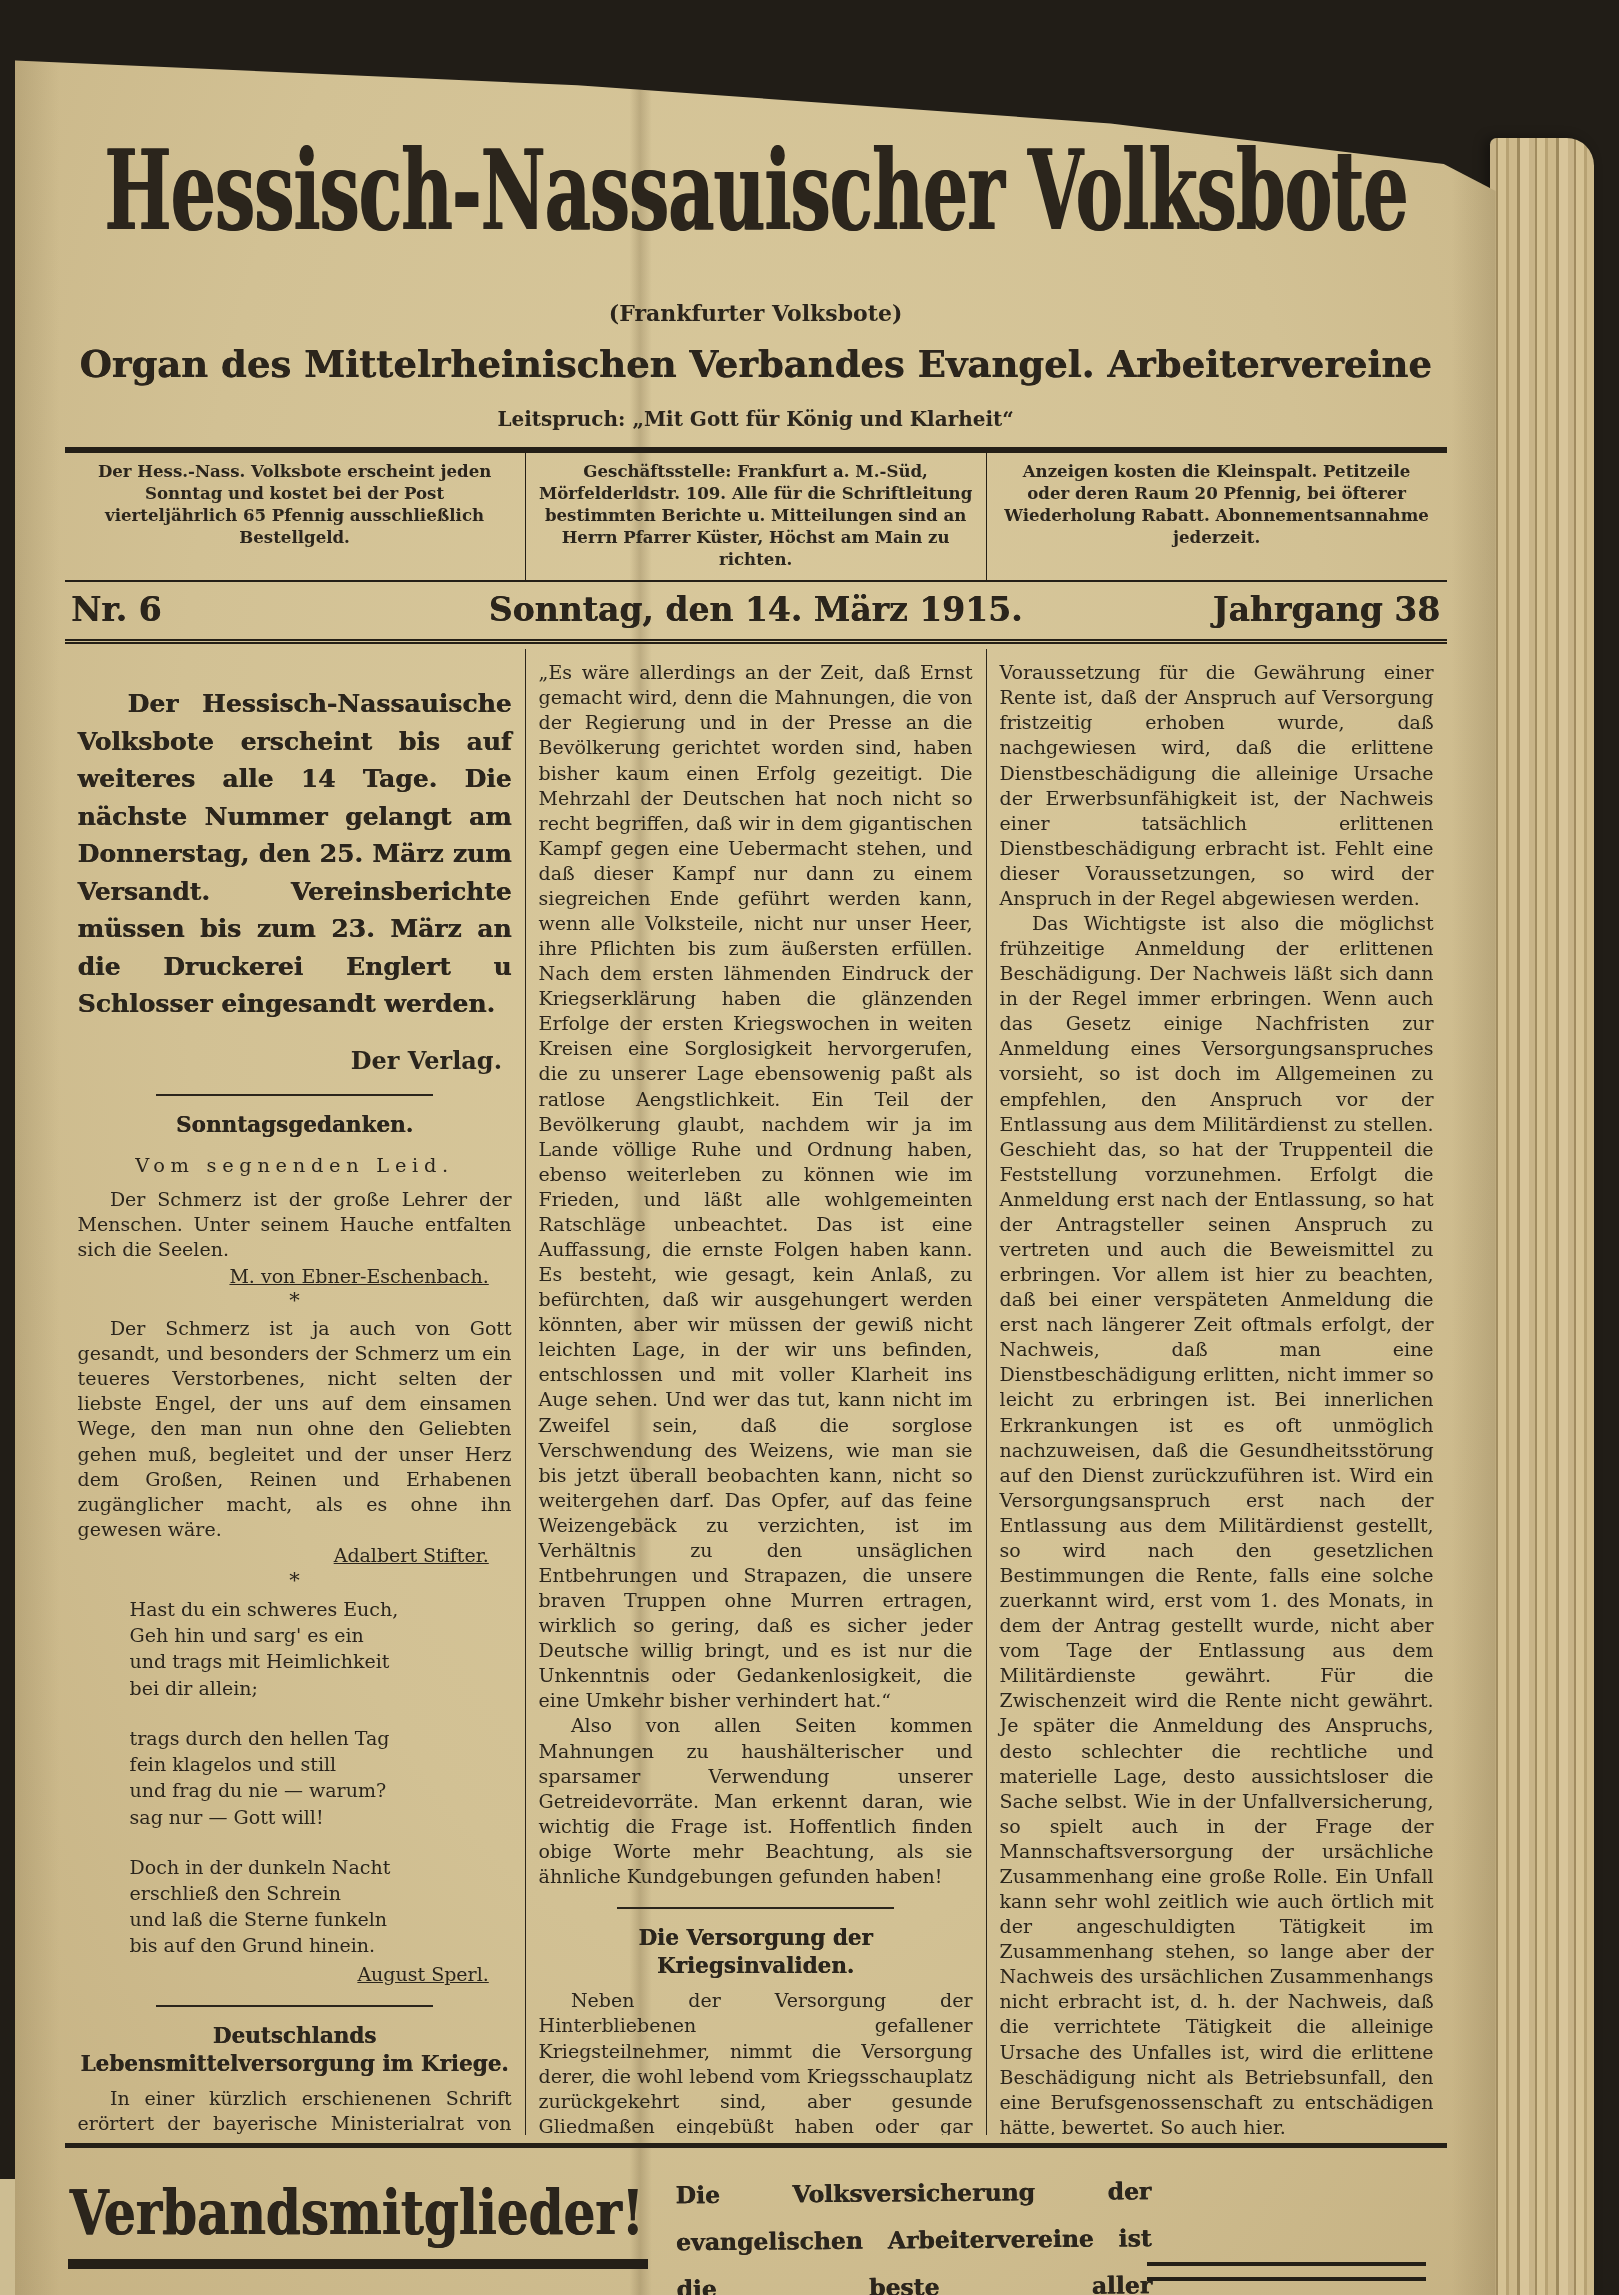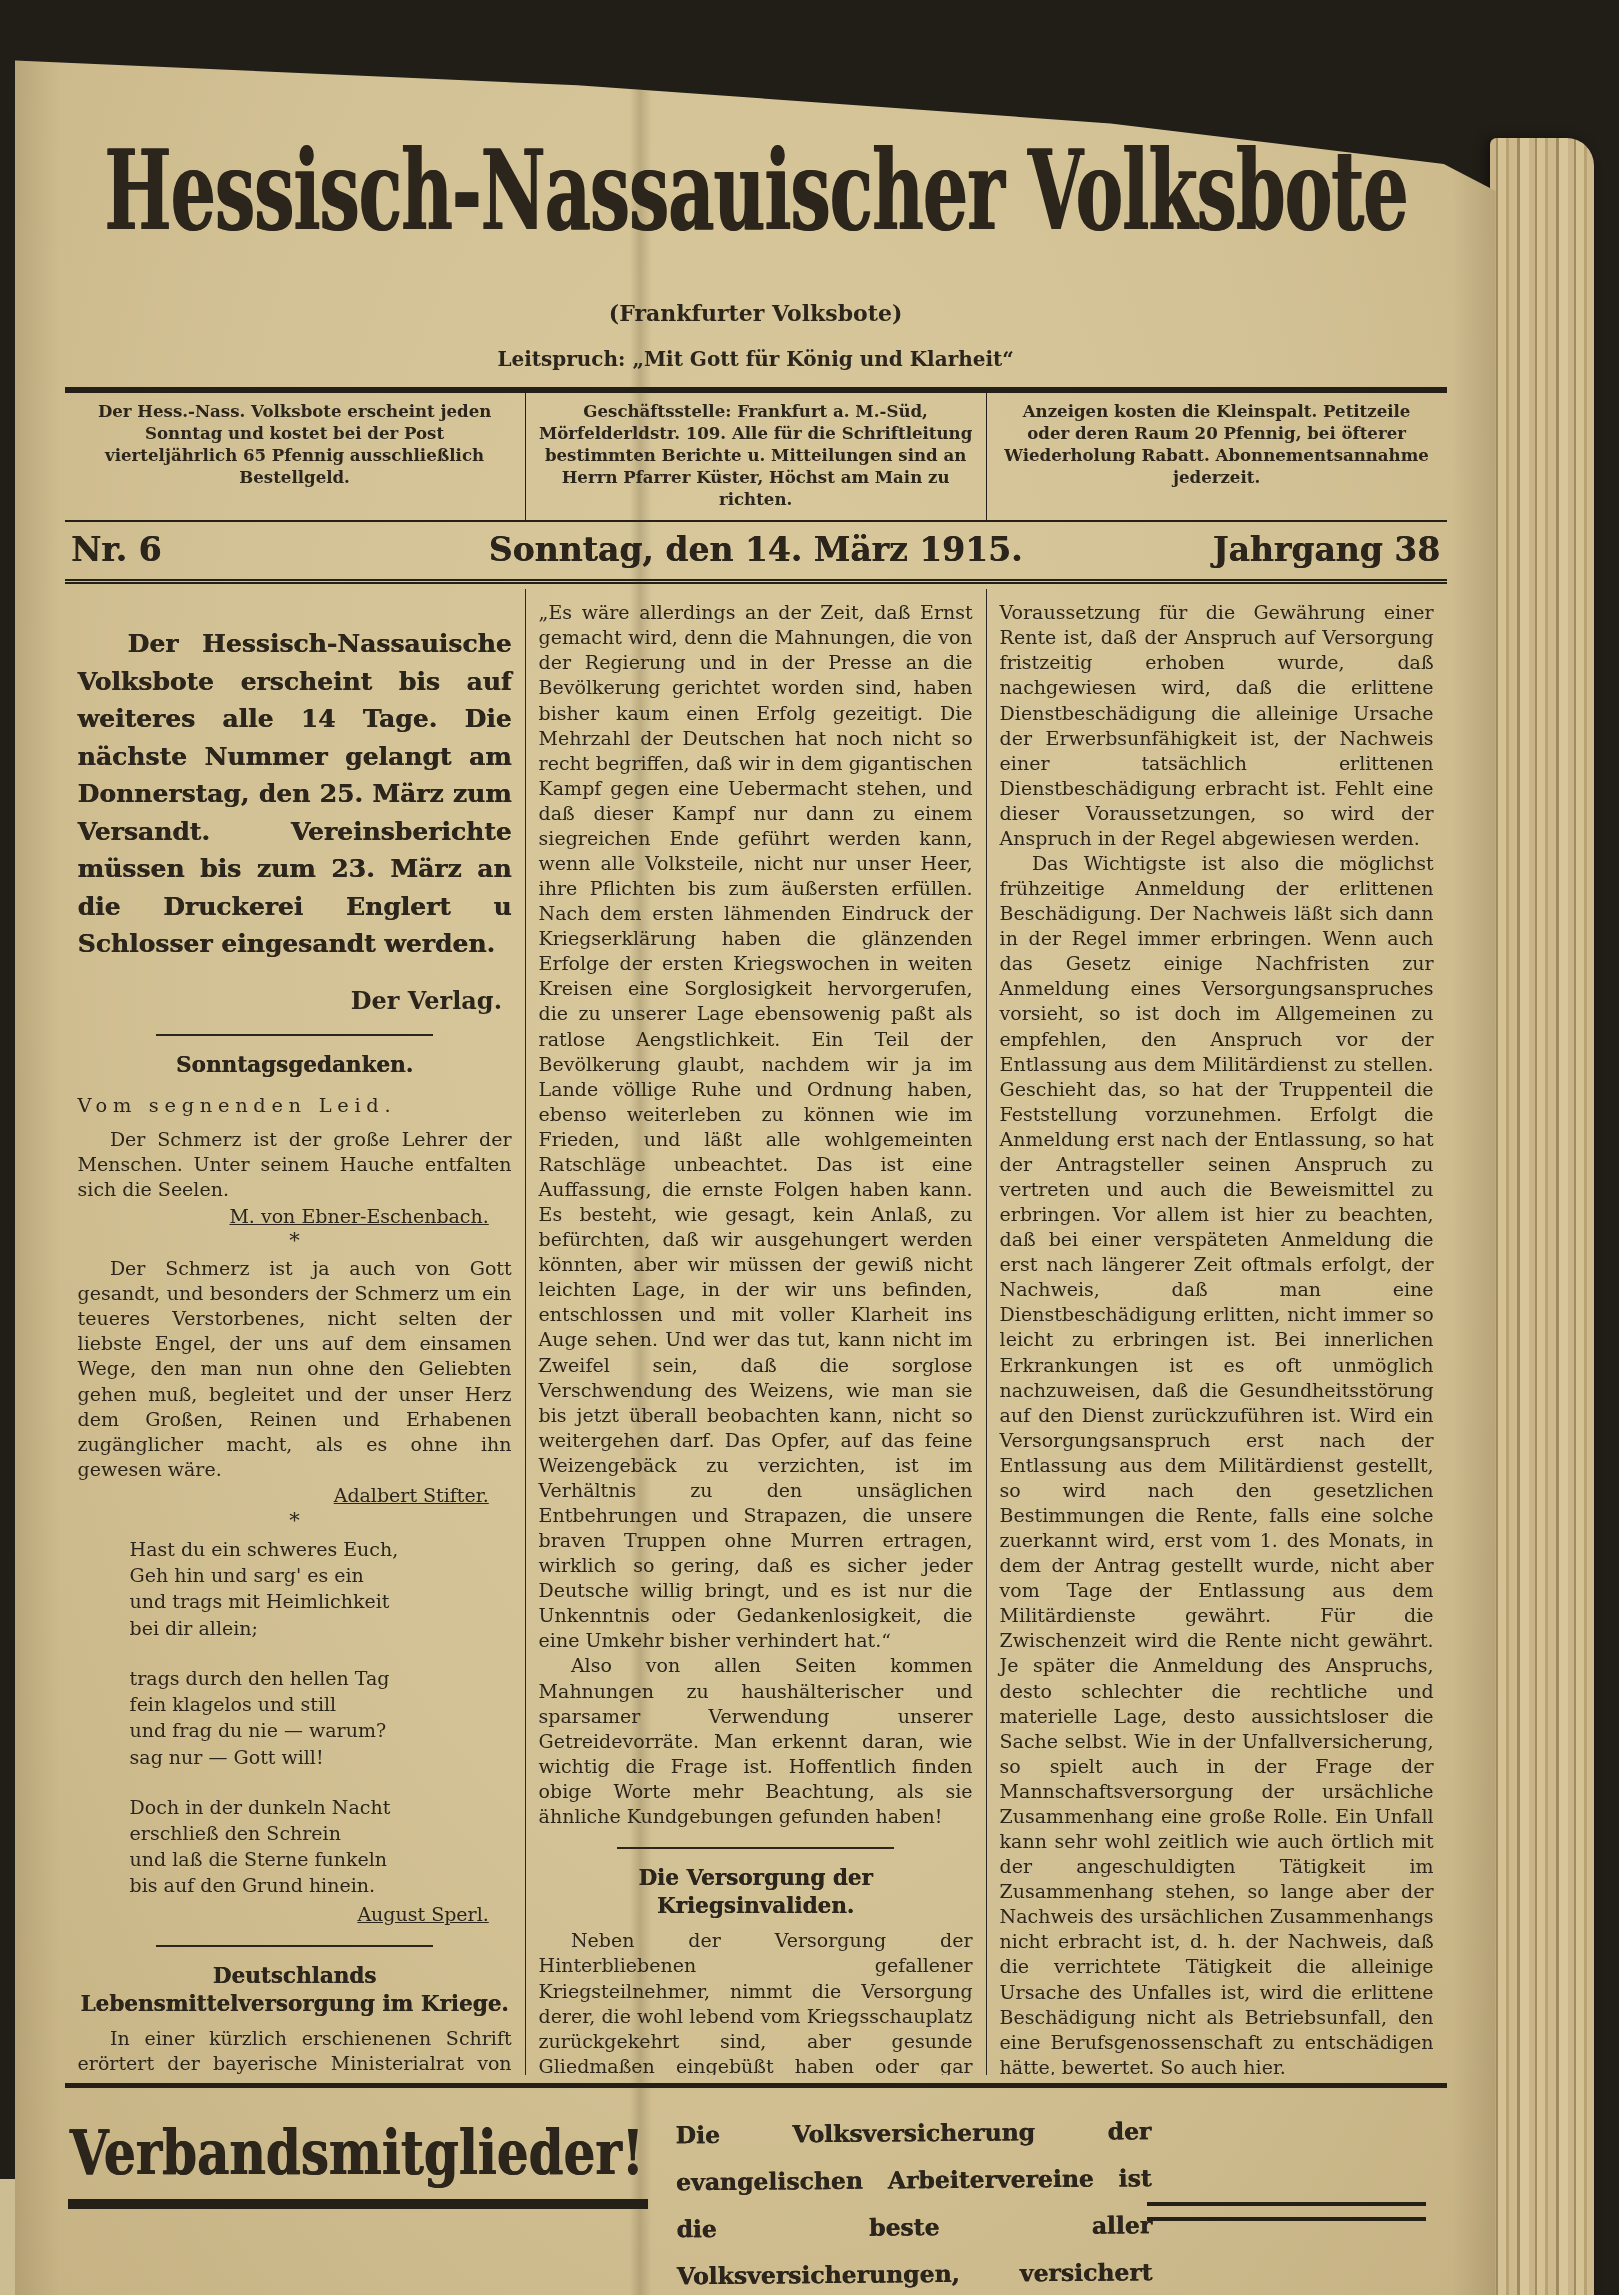--- a/index.html
+++ b/index.html
@@ -64,21 +64,21 @@
 
   
   .columns{display:flex;margin-top:4.9px;height:1486px;overflow:hidden;}
   .col{flex:1;padding:11.3px 13px 0 13px;overflow:hidden;font-size:19px;line-height:1.32;}
   .col + .col{border-left:1.6px solid #2b251c;}
 
   .notice{font-size:25px;font-weight:bold;line-height:1.5;text-align:justify;text-indent:2em;text-shadow:0.4px 0 0 currentColor;}
   .notice-sig{font-size:24px;font-weight:bold;text-align:right;padding-right:.4em;margin-top:-3.2px;}
   .sep{border:0;border-top:2px solid #2b251c;width:64%;margin:18px auto 14.6px auto;}
   .h-article{font-weight:bold;font-size:21.5px;text-align:center;margin:4.9px 0 8px 0;text-shadow:0.3px 0 0 currentColor;}
-  .h-spaced{font-size:19.4px;text-align:left;letter-spacing:5.7px;margin:14px 0 8px 0;}
+  .h-spaced{font-size:19.4px;text-align:center;letter-spacing:5.7px;margin:14px 0 8px 0;}
   p.body{margin:0;text-align:justify;text-indent:1.7em;}
   p.body.noindent{text-indent:0;}
   .attribution{text-align:right;padding-right:1.2em;margin:1.6px 0 0 0;text-decoration:underline;}
   .star{text-align:center;font-size:21px;line-height:1;margin:1.6px 0 4.9px 0;}
   .verse{white-space:pre-line;margin:0 0 24px 52px;line-height:1.38;}
   .verse.last{margin-bottom:3.2px;}
 
   
   .banner{border-top:5.7px solid #241f17;margin-top:8px;padding:21px 3.2px 0 3.2px;display:flex;position:relative;height:154px;}
   .banner-title{
@@ -103,20 +103,21 @@
 <div class="page-stack"></div>
 <div class="corner-sliver"></div>
 
 <div class="paper">
   <div class="content">
 
     <div class="masthead">
       <span class="title">Hessisch-Nassauischer Volksbote</span>
     </div>
     <div class="subtitle">(Frankfurter Volksbote)</div>
+    <div class="organ">Organ des Mittelrheinischen Verbandes Evangel. Arbeitervereine</div>
     <div class="motto">Leitspruch: „Mit Gott für König und Klarheit“</div>
 
     <hr class="rule-heavy">
 
     <div class="infobox">
       <div class="cell">Der Hess.-Nass. Volksbote erscheint jeden Sonntag und kostet bei der Post vierteljährlich 65 Pfennig ausschließlich Bestellgeld.</div>
       <div class="cell">Geschäftsstelle: Frankfurt a. M.-Süd, Mörfelderldstr. 109. Alle für die Schriftleitung bestimmten Berichte u. Mitteilungen sind an Herrn Pfarrer Küster, Höchst am Main zu richten.</div>
       <div class="cell">Anzeigen kosten die Kleinspalt. Petitzeile oder deren Raum 20 Pfennig, bei öfterer Wiederholung Rabatt. Abonnementsannahme jederzeit.</div>
     </div>
 

